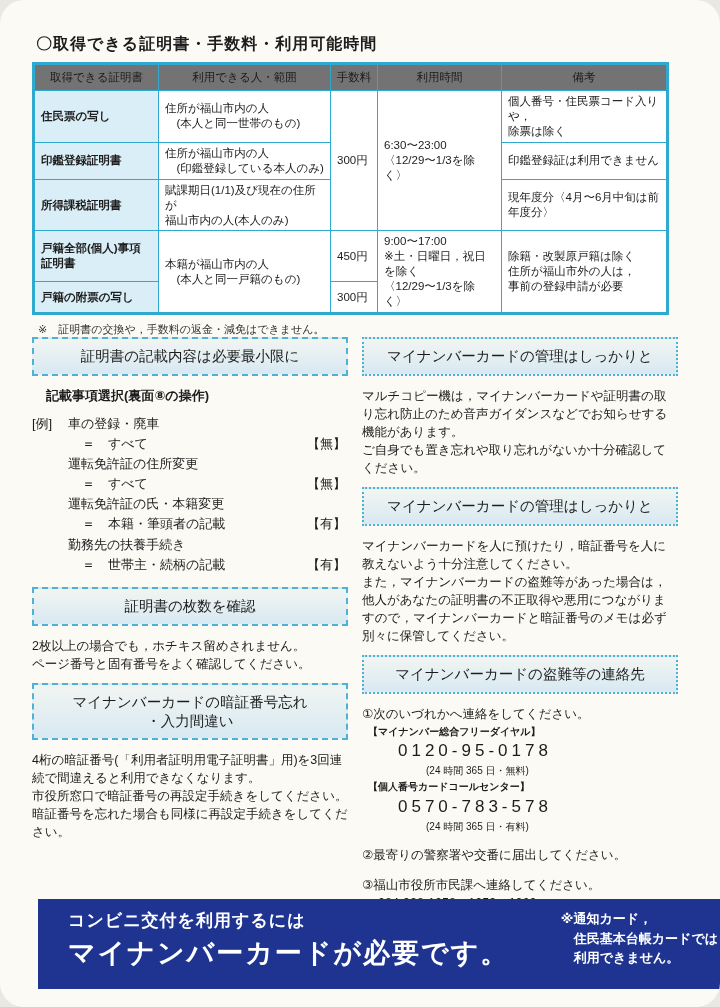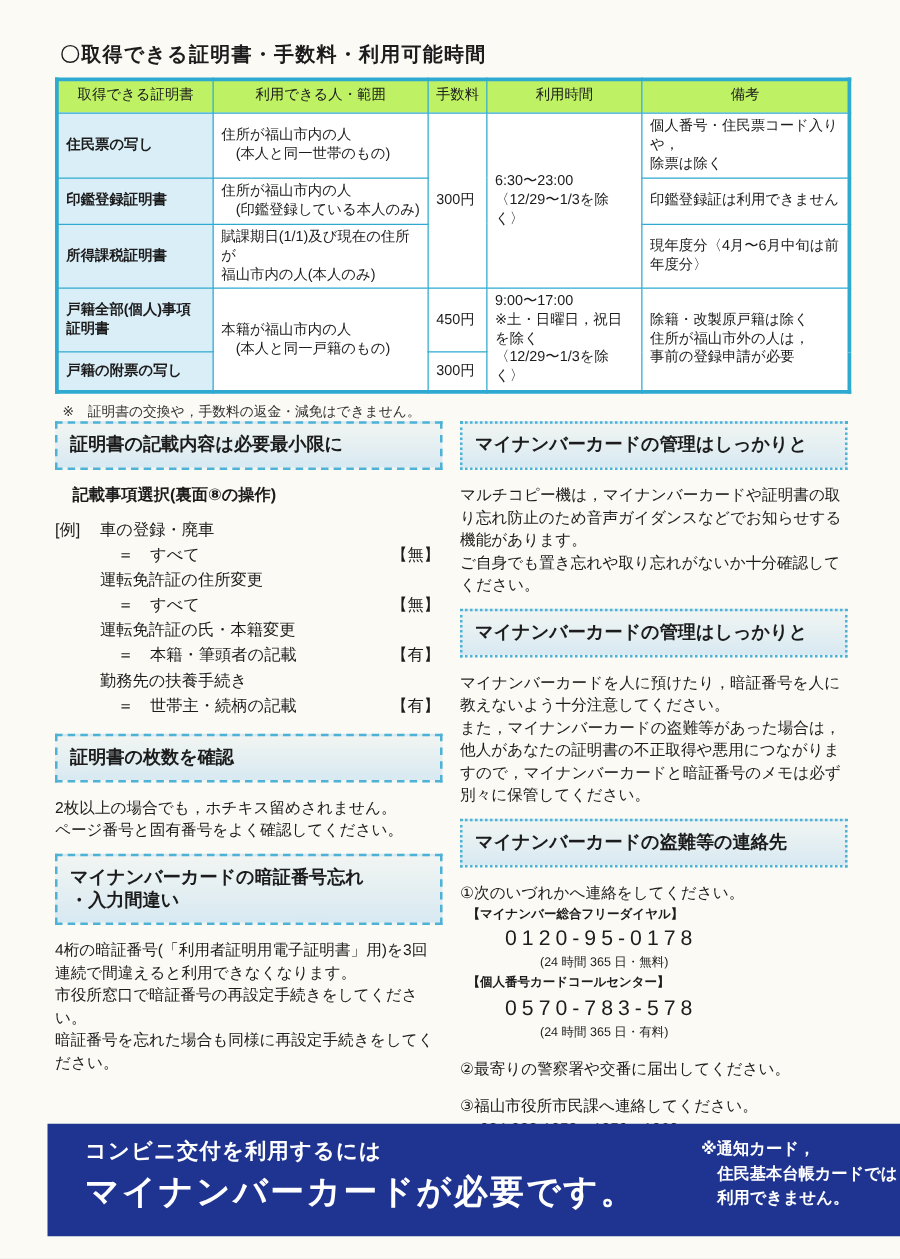--- a/index.html
+++ b/index.html
@@ -1,49 +1,50 @@
 <!DOCTYPE html>
 <html lang="ja"><head>
 <meta charset="utf-8">
 <style>
   * { margin:0; padding:0; box-sizing:border-box; }
   html,body { background:#e9e9e4; }
   body { font-family:"Liberation Sans","DejaVu Sans",sans-serif; color:#1c1c1c; }
   .sheet {
     position:relative; width:720px; height:1007px; margin:0 auto;
-    background:#fbfaf5; padding:34px 42px 0 44px; overflow:hidden;
+    background:#fbfaf5; padding:34px 42px 0 32px; overflow:hidden;border-radius:24px;
   }
   .ml { white-space:pre-line; }
 
   
   .t1 { font-size:16px; font-weight:bold; letter-spacing:1px; margin:0 0 7px 4px; }
 
   table.cert { width:634px; border-collapse:collapse; table-layout:fixed;
     border:3px solid #2ea9cf; background:#fff; }
   table.cert th, table.cert td {
     border:1.5px solid #2ea9cf; font-size:11.5px; line-height:1.3;
     padding:3px 6px; vertical-align:middle; text-align:left;
   }
-  table.cert th { background:#bef264; font-weight:normal; text-align:center; padding:5px 2px;font-family:Liberation Mono, monospace; }
+  table.cert th { background:#737373; font-weight:normal; text-align:center; padding:5px 2px; }
   td.c1 { background:#daeef7; font-weight:bold; width:125px; }
   td.fee { text-align:center; font-size:12px; }
   .note-line { font-size:11px; color:#333; margin:7px 0 0 6px; }
 
   .sec2 { margin:15px 0 11px 4px; font-size:14.5px; font-weight:bold; }
   .sec2 .sub { margin-left:14px; }
 
   
   .cols { display:flex; gap:14px; }
   .col { flex:1; min-width:0; font-size:12.5px; line-height:1.44; }
 
   .hbox {
     border:2.5px dashed #4db2d6;
     background:linear-gradient(180deg,#f1f5f2 0%,#d8e9f2 100%);
-    padding:8px 10px; font-size:14.5px; font-weight:bold; line-height:1.3;
+    padding:8px 10px; font-size:14.5px; font-weight:normal; line-height:1.3;
     margin-bottom:11px;
+    text-align:center;
   }
   .hbox.dot { border-style:dotted; }
   .para { margin-bottom:10px; }
   .sel-label { font-weight:bold; margin:2px 0 8px 14px; font-size:13px; }
 
   .ex-wrap { display:flex; margin-bottom:12px; font-size:13px; line-height:1.55; }
   .ex-label { width:36px; flex:none; }
   .ex-items { flex:1; padding-right:2px; }
   .ex-detail { display:flex; padding-left:14px; }
   .ex-mark { margin-left:auto; }

